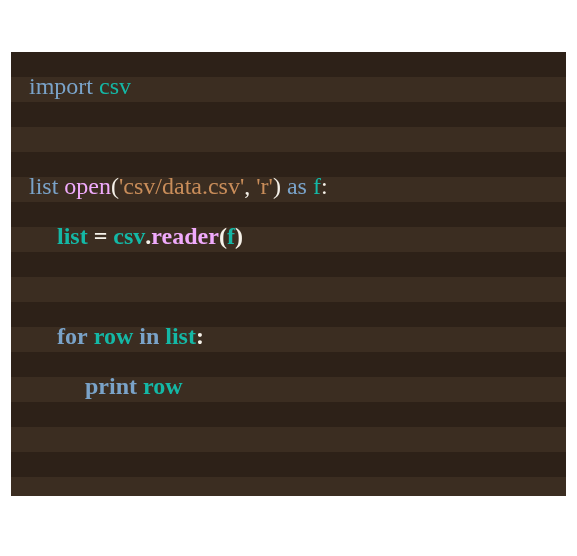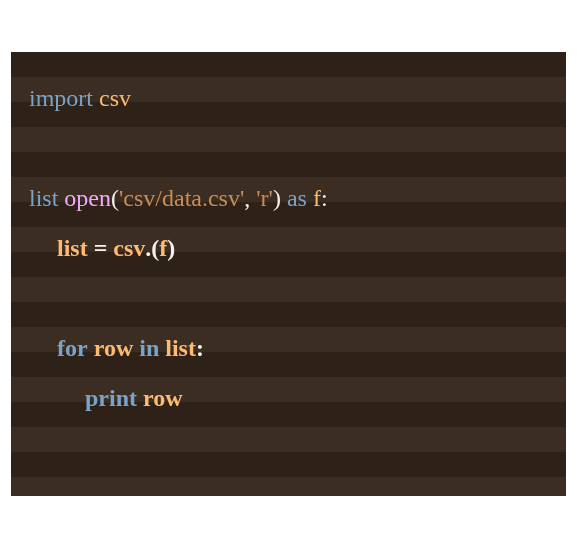--- a/index.html
+++ b/index.html
@@ -36,44 +36,44 @@
         #3b2d21 25px,
         #3b2d21 50px
       );
       z-index: 0;
     }
     .code-line {
       position: relative;
       z-index: 1;
       height: 50px;
       display: flex;
-      align-items: center;
+      align-items: flex-start;
       white-space: pre;
     }
     .indent-1 { padding-left: 28px; font-weight: bold; }
     .indent-2 { padding-left: 56px; font-weight: bold; }
     .kw { color: #7aa3c9; }
     .fn { color: #f0abfc; }
     .str { color: #c98d5a; font-family: Liberation Serif, serif; }
-    .ident { color: #fdba74; }
+    .ident { color: #14b8a6; }
     .punct { color: #f5f1e9; }
   </style>
 </head>
 <body>
 
 <div class="code-block">
   <div class="code-line">
     <span class="kw">import</span><span class="ident"> </span><span class="ident">csv</span>
   </div>
   <div class="code-line"></div>
   <div class="code-line">
     <span class="kw">list</span><span> </span><span class="fn">open</span><span class="punct">(</span><span class="str">'csv/data.csv'</span><span class="punct">, </span><span class="str">'r'</span><span class="punct">)</span><span> </span><span class="kw">as</span><span> </span><span class="ident">f</span><span class="punct">:</span>
   </div>
   <div class="code-line indent-1">
-    <span class="ident">list</span><span class="punct"> = </span><span class="ident">csv</span><span class="punct">.</span><span class="punct">(</span><span class="ident">f</span><span class="punct">)</span>
+    <span class="ident">list</span><span class="punct"> = </span><span class="ident">csv</span><span class="punct">.</span><span class="fn">reader</span><span class="punct">(</span><span class="ident">f</span><span class="punct">)</span>
   </div>
   <div class="code-line"></div>
   <div class="code-line indent-1">
     <span class="kw">for</span><span> </span><span class="ident">row</span><span> </span><span class="kw">in</span><span> </span><span class="ident">list</span><span class="punct">:</span>
   </div>
   <div class="code-line indent-2">
     <span class="kw">print</span><span> </span><span class="ident">row</span>
   </div>
   <div class="code-line"></div>
 </div>

